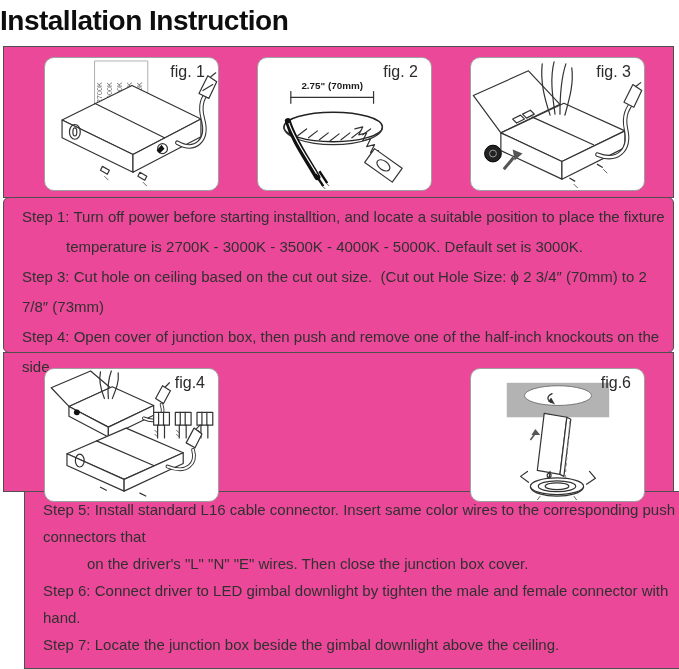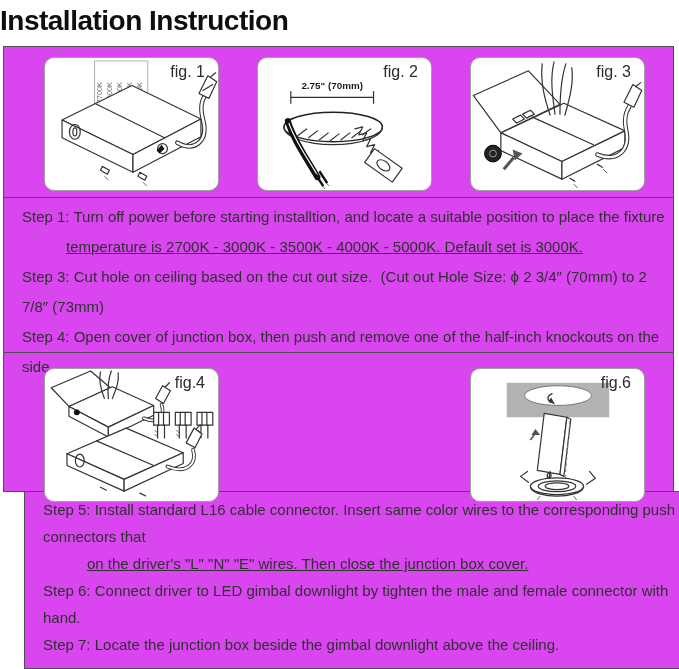--- a/index.html
+++ b/index.html
@@ -7,46 +7,46 @@
     width:679px; height:669px; background:#ffffff;
     font-family:"Liberation Sans", sans-serif; color:#303030;
     position:relative; overflow:hidden;
   }
   .title {
     font-size:28px; font-weight:bold; color:#0e0e0e;
     padding-top:5px; height:41px; letter-spacing:-0.5px;
   }
   .section {
     width:671px; margin-left:3px; box-sizing:border-box;
-    border:1px solid #4f4f4f; background:#d946ef;
+    border:1px solid #4f4f4f; background:#ec4899;
   }
   .section + .section { margin-top:-1px; }
   .figrow {
     display:flex; justify-content:space-between;
     padding:10px 28px 0 40px;
   }
   .figrow.row1 { height:152px; }
   .figrow.row2 { height:140px; padding-top:15px; }
   .figpanel {
     width:175px; height:134px; box-sizing:border-box;
     border:1px solid #a0a0a0; border-radius:10px;
     position:relative; background:#fff;
   }
   .figlabel {
     position:absolute; top:5px; right:13px;
     font-size:16px; color:#2b2b2b; z-index:2;
   }
   .figpanel svg { position:absolute; left:0; top:0; }
   .steps { box-sizing:border-box; padding:4px 0 0 18px; }
-  .steps1 { height:156px; }
+  .steps1 { height:156px;border-radius:6px; }
   .steps2 { height:178px;margin-left:24px; }
   .stepline { font-size:15px; white-space:pre-wrap; color:#303030; }
   .steps1 .stepline { line-height:30px; }
   .steps2 .stepline { line-height:27px; }
-  .indent { padding-left:44px;text-decoration:underline; }
+  .indent { padding-left:44px; }
   svg * { vector-effect:non-scaling-stroke; }
   .ln { fill:none; stroke:#333; stroke-width:1.2; stroke-linejoin:round; stroke-linecap:round; }
   .face { fill:#fff; stroke:#333; stroke-width:1.2; stroke-linejoin:round; }
   .cable-out { fill:none; stroke:#333; stroke-width:4.5; stroke-linecap:round; }
   .cable-in  { fill:none; stroke:#fff; stroke-width:2.4; stroke-linecap:round; }
   .thin { fill:none; stroke:#555; stroke-width:0.9; }
 </style>
 </head>
 <body>
 

